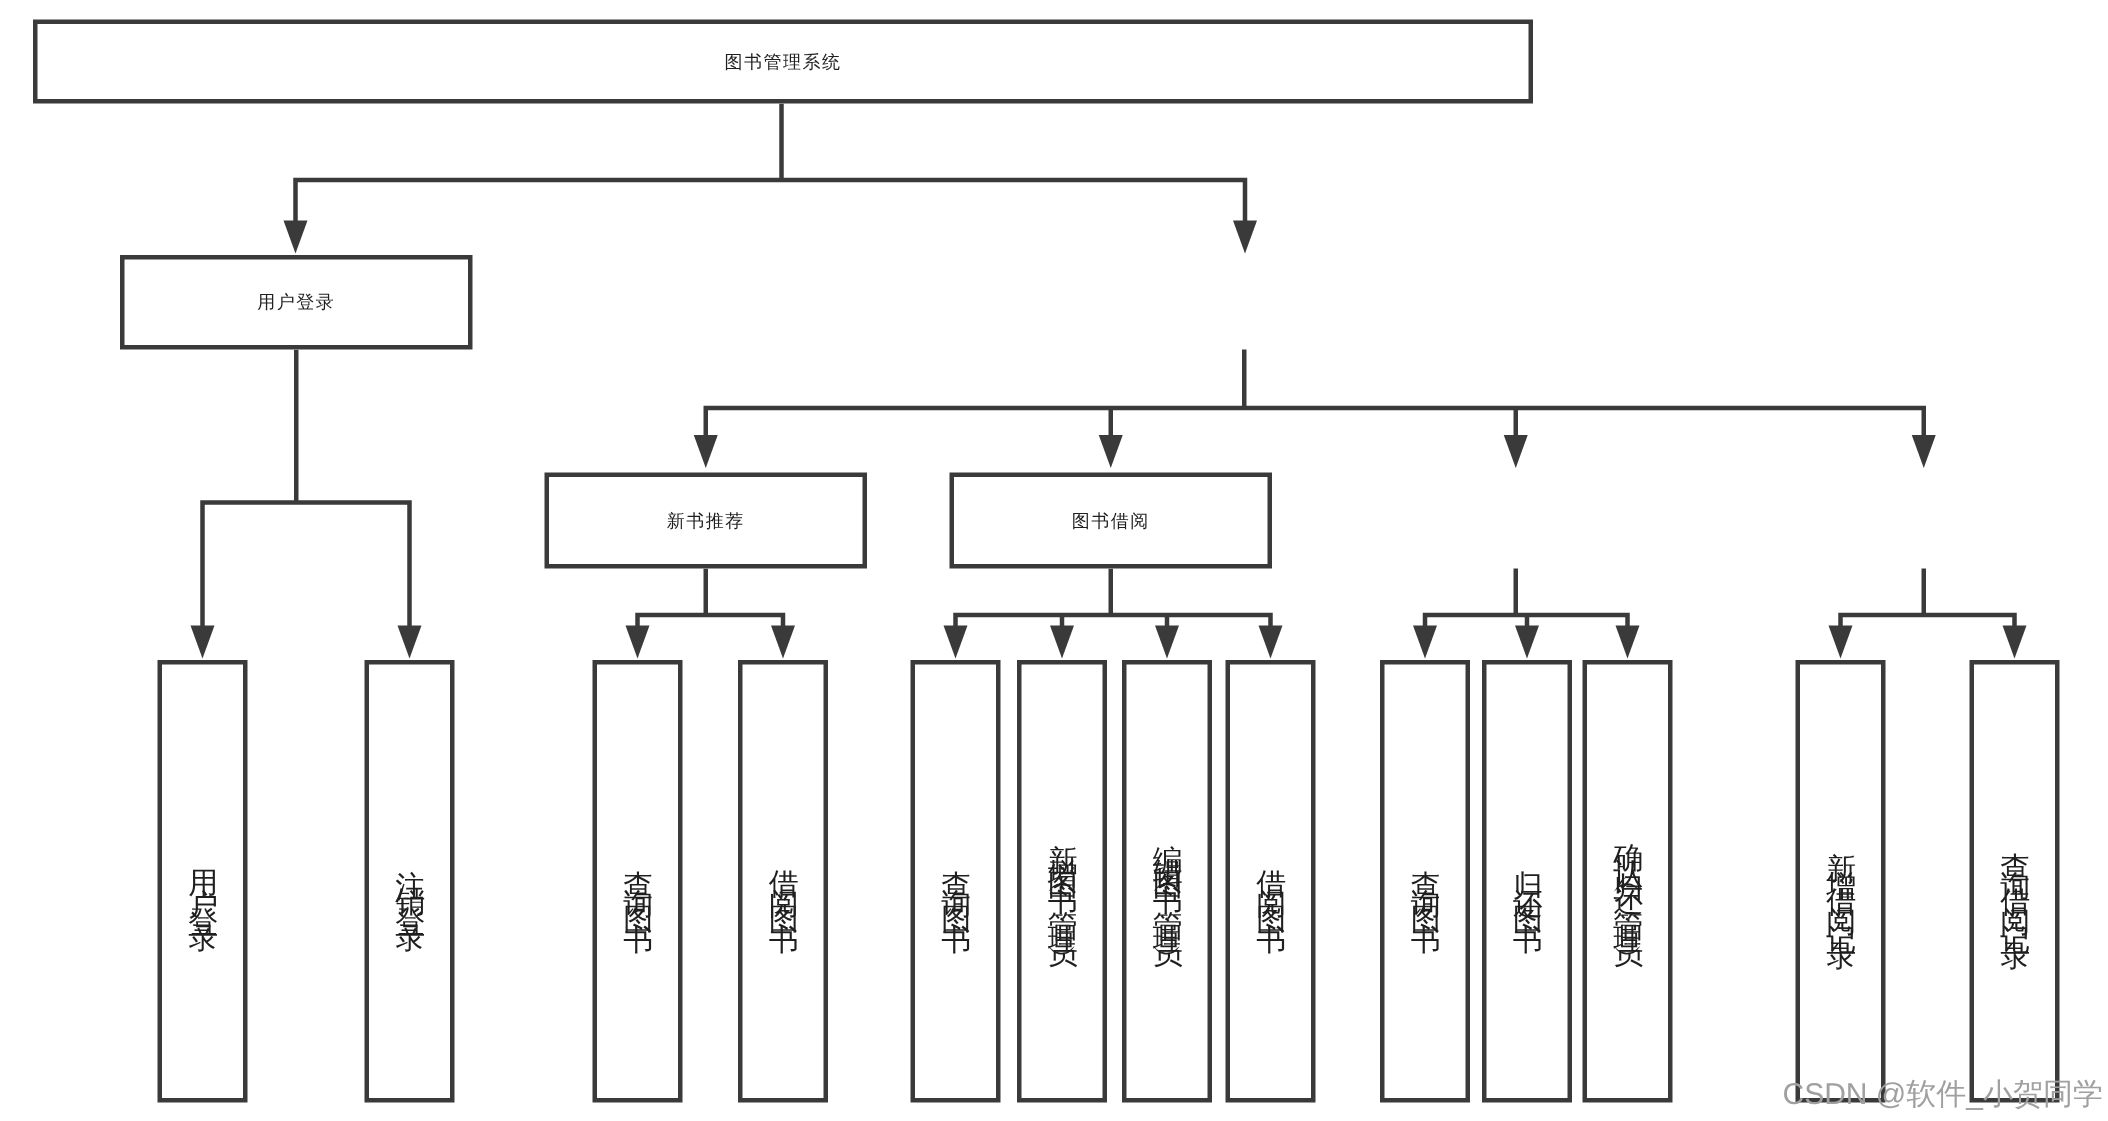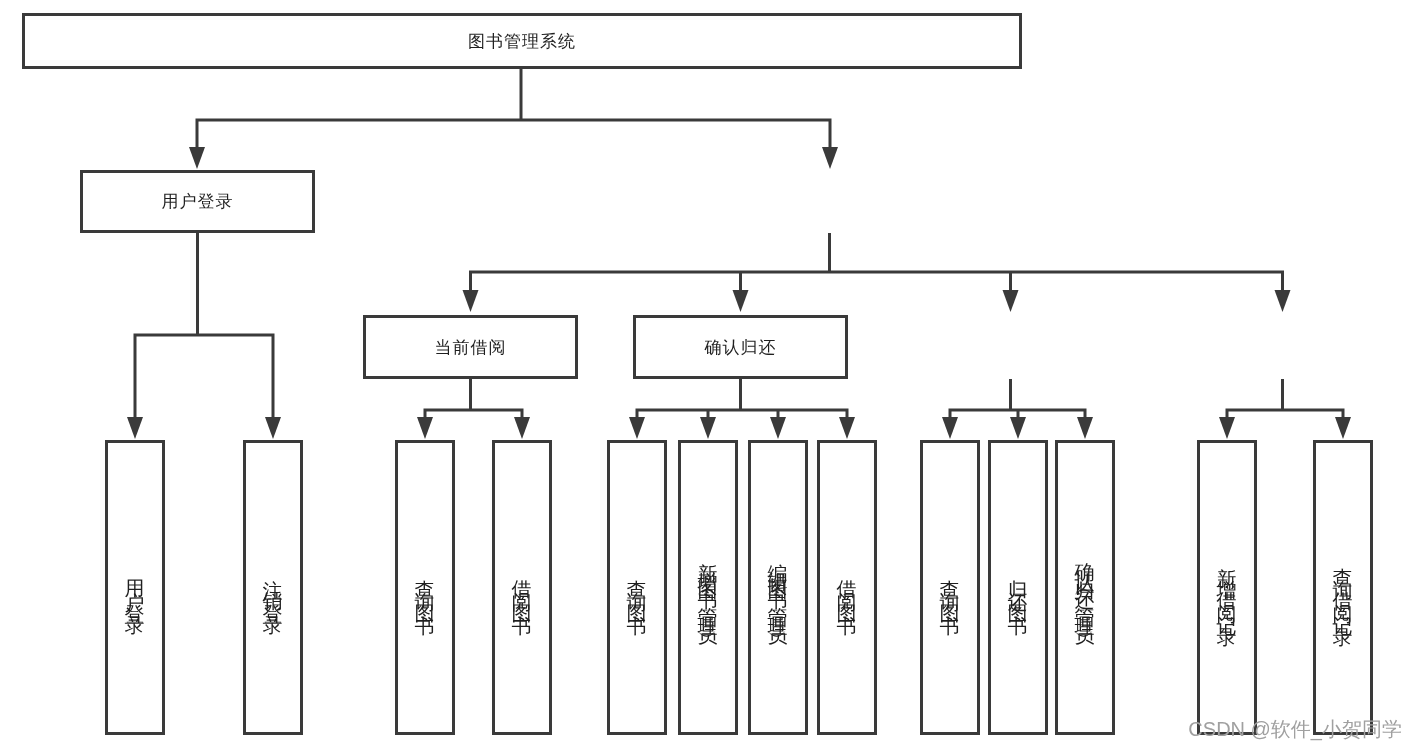--- a/index.html
+++ b/index.html
@@ -28,21 +28,21 @@
     position: absolute;
     box-sizing: border-box;
     border: 3px solid var(--line, #3a3a3a);
     background: #ffffff;
     display: flex;
     align-items: center;
     justify-content: center;
     text-align: center;
   }
   .hlabel {
-    font-size: 17px;
+    font-size: 12px;
     letter-spacing: 1px;
     white-space: nowrap;
   }
   .root  { left: 22px;  top: 13px;  width: 1000px; height: 56px; }
   .lvl2  { top: 170px; width: 235px; height: 63px; }
   .lvl3  { top: 315px; width: 215px; height: 64px; }
   .leaf  { top: 440px; width: 60px;  height: 295px; }
   .vtext {
     writing-mode: vertical-rl;
     text-orientation: mixed;
@@ -132,24 +132,24 @@
 
   <div class="box root">
     <span class="hlabel">图书管理系统</span>
   </div>
 
   <div class="box lvl2" style="left:80px">
     <span class="hlabel">用户登录</span>
   </div>
 
   <div class="box lvl3" style="left:363px">
-    <span class="hlabel">当前借阅</span>
+    <span class="hlabel">新书推荐</span>
   </div>
   <div class="box lvl3" style="left:633px">
-    <span class="hlabel">确认归还</span>
+    <span class="hlabel">图书借阅</span>
   </div>
 
   <div class="box leaf" style="left:105px">
     <span class="vtext">用户登录</span>
   </div>
   <div class="box leaf" style="left:243px">
     <span class="vtext">注销登录</span>
   </div>
 
   <div class="box leaf" style="left:395px">

